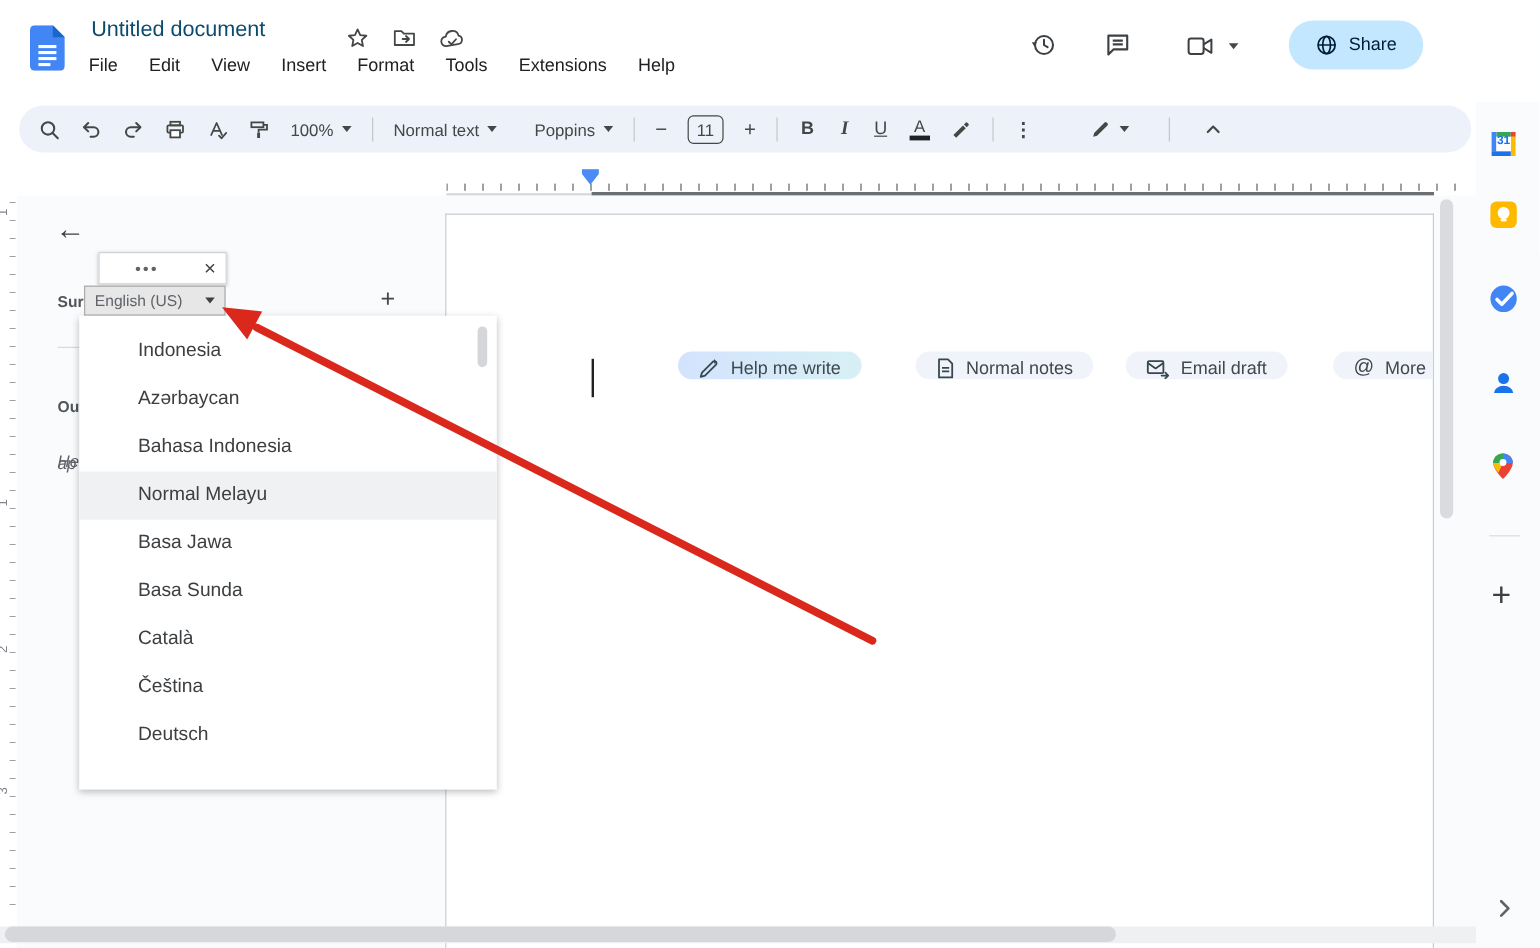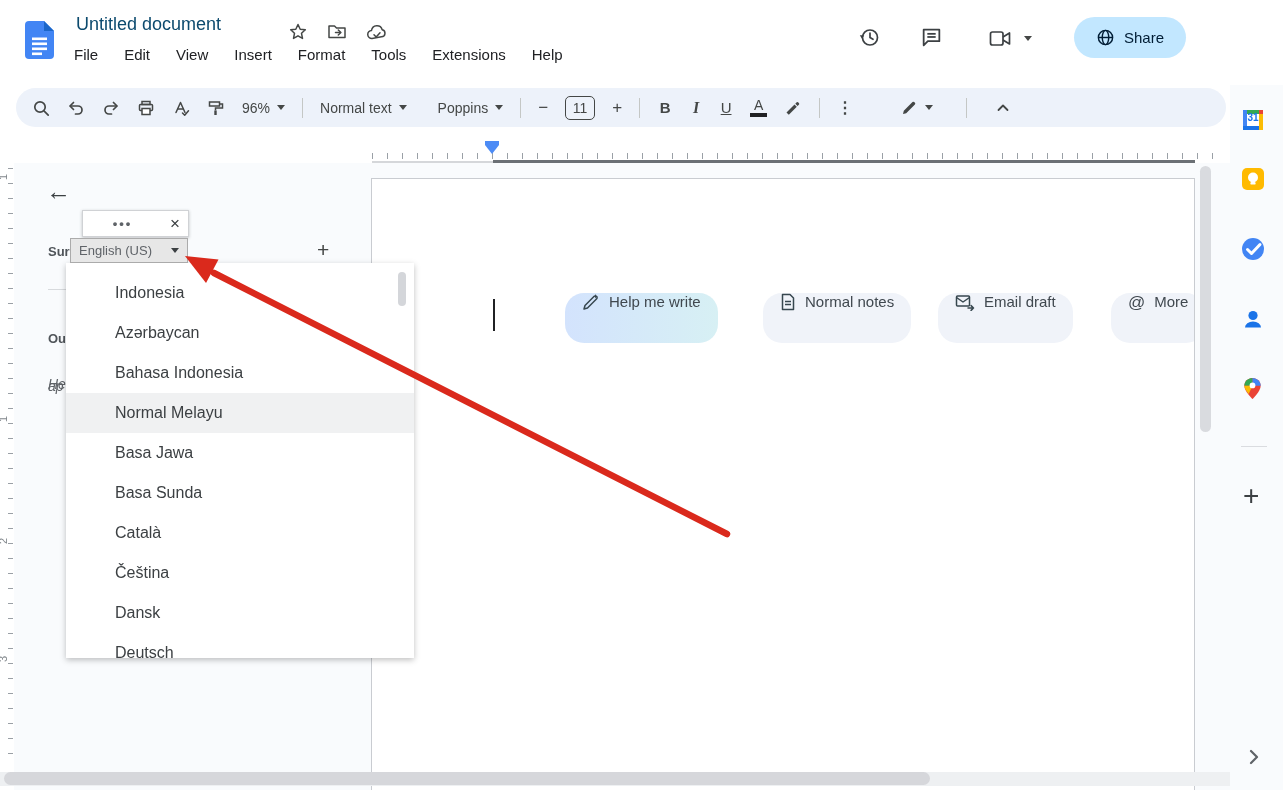--- a/index.html
+++ b/index.html
@@ -58,22 +58,22 @@
   .v-ruler{ left:0; top:163px; width:14px; height:612px; background:#fff; }
   .v-ticks{ left:8px; top:168px; width:5px; height:600px;
     background:repeating-linear-gradient(180deg,#9aa0a6 0 1px, transparent 1px 15px); }
   .v-num{ position:absolute; left:0px; font-size:11px; color:#80868b; transform:rotate(-90deg); }
 
   
   .canvas{ left:14px; top:163px; width:1216px; height:627px; background:#f9fbfd; }
   .page{ left:371px; top:178px; width:824px; height:612px; background:#fff;
     border:1px solid #c9ccd1; border-bottom:none; overflow:hidden; }
   .cursor{ left:121px; top:120px; width:2px; height:32px; background:#202124; }
-  .chip{ position:absolute; top:114px; height:50px; border-radius:19px; background:#f0f3f9;
-    display:flex; align-items:flex-start; gap:9px; padding:0 17px; font-size:15px; color:#40484f; white-space:nowrap; }
+  .chip{ position:absolute; top:114px; height:23px; border-radius:19px; background:#f0f3f9;
+    display:flex; align-items:flex-end; gap:9px; padding:0 17px; font-size:15px; color:#40484f; white-space:nowrap; }
   .chip-help{ left:193px; background:linear-gradient(90deg,#d3e3fd,#d7f0f4); }
   .chip-notes{ left:391px; } .chip-email{ left:566px; } .chip-more{ left:739px; }
   .at-glyph{ font-size:17px; }
 
   
   .back-arrow{ left:46px; top:179px; font-size:25px; color:#3c4043; line-height:1; }
   .sum-frag,.out-frag{ font-size:13px; font-weight:700; color:#50555a; }
   .sum-frag{ left:48px; top:244px; } .out-frag{ left:48px; top:331px; }
   .add-summary{ left:317px; top:239px; font-size:21px; color:#444746; line-height:1; }
   .outline-divider{ left:48px; top:289px; width:152px; height:1px; background:#d7dadd; }
@@ -233,21 +233,21 @@
         </svg>
     </span>
     <span>
       <svg width="18" height="18" viewBox="0 0 18 18" fill="none" stroke="#444746" stroke-width="1.5">
           <rect x="2.5" y="3" width="10" height="4"></rect>
           <path d="M12.5 5 H15.5 V9 H8.5 V11.5"></path>
           <rect x="7.3" y="11.5" width="2.4" height="4.5" fill="#444746" stroke="none"></rect>
         </svg>
     </span>
     <div class="tb-group">
-      <span class="tb-txt">96%</span>
+      <span class="tb-txt">100%</span>
       <span class="caret"></span>
     </div>
     <div class="tb-sep"></div>
     <div class="tb-group">
       <span class="tb-txt">Normal text</span>
       <span class="caret"></span>
     </div>
     <div class="tb-group" style="margin-left:14px;">
       <span class="tb-txt">Poppins</span>
       <span class="caret"></span>
@@ -370,21 +370,20 @@
   </div>
   <div class="abs lang-panel">
     <div class="lang-item">Indonesia</div>
     <div class="lang-item">Azərbaycan</div>
     <div class="lang-item">Bahasa Indonesia</div>
     <div class="lang-item active">Normal Melayu</div>
     <div class="lang-item">Basa Jawa</div>
     <div class="lang-item">Basa Sunda</div>
     <div class="lang-item">Català</div>
     <div class="lang-item">Čeština</div>
-    <div class="lang-item">Dansk</div>
     <div class="lang-item">Deutsch</div>
     <div class="lang-thumb"></div>
   </div>
 
   <div class="abs doc-vscroll"></div>
   <div class="abs h-track"></div>
   <div class="abs h-thumb"></div>
 
   <div class="abs side-panel"></div>
   <div class="cal-wrap" style="z-index:9;">

